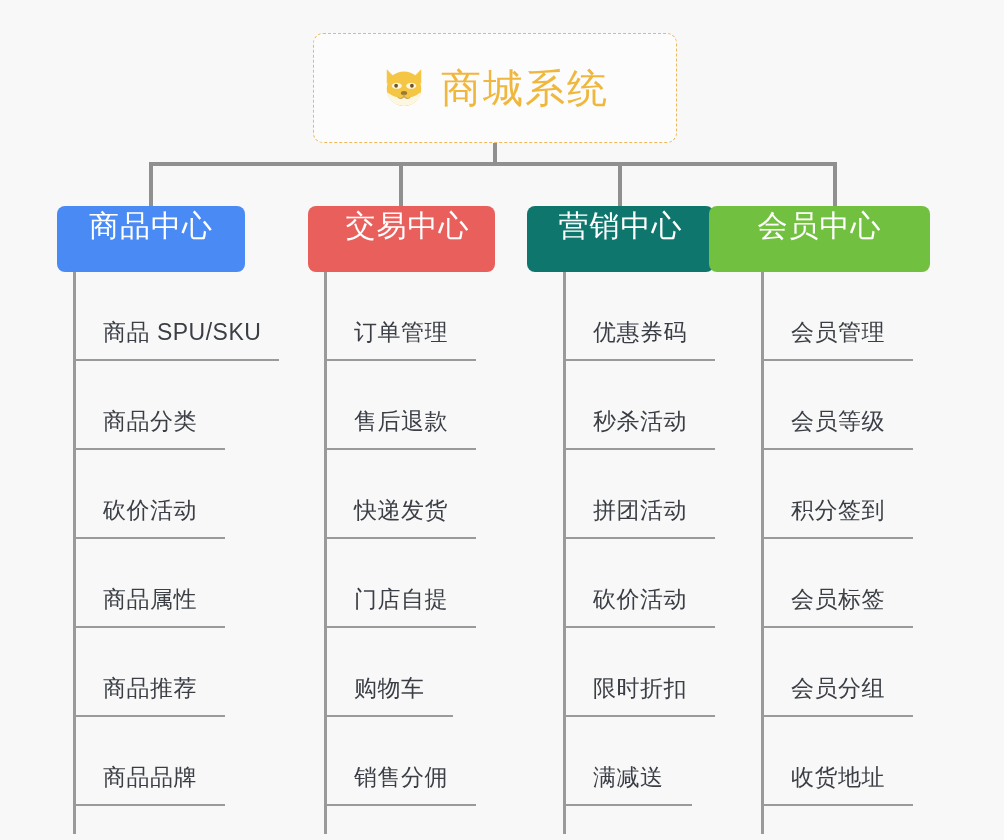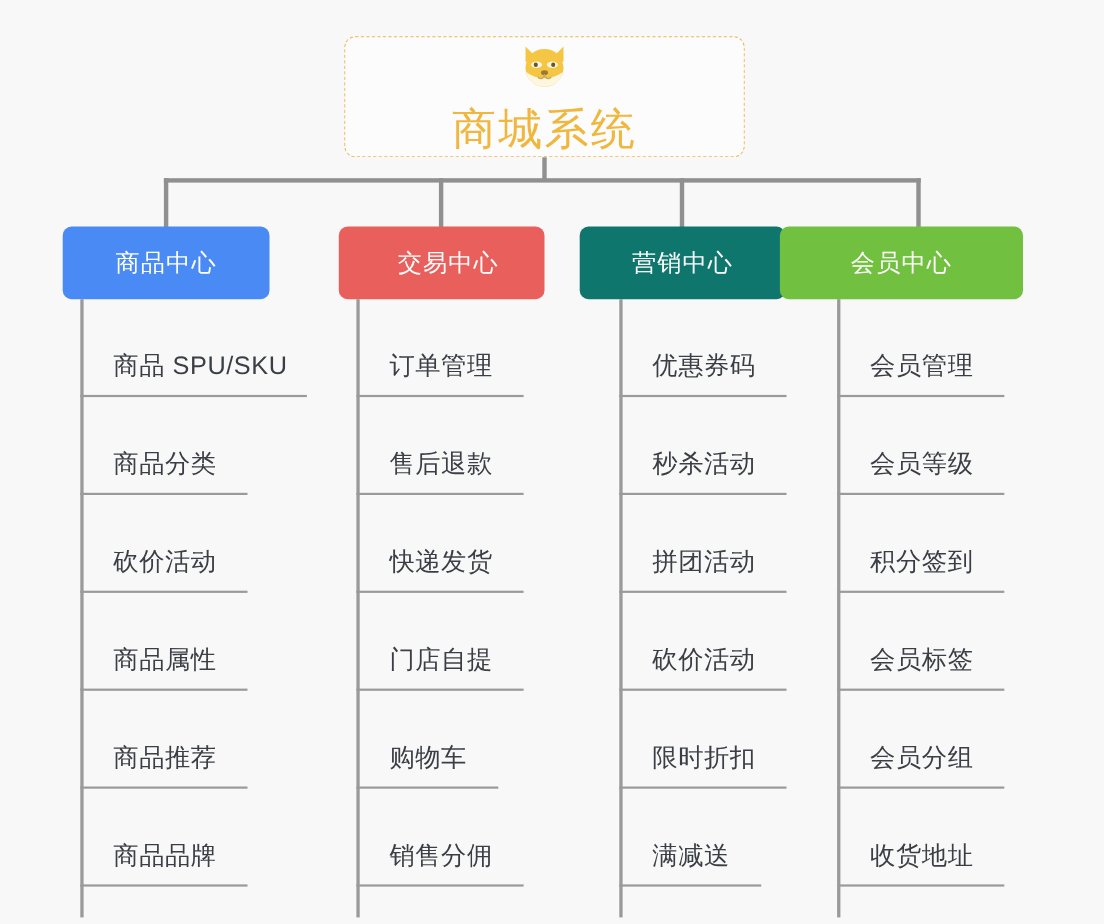--- a/index.html
+++ b/index.html
@@ -27,21 +27,20 @@
     width: 364px;
     height: 110px;
     box-sizing: border-box;
     background: #fcfcfc;
     border: 1px dashed #edb95a;
     border-radius: 10px;
     display: flex;
     align-items: center;
     justify-content: center;
     gap: 14px;
-    flex-direction: column;
   }
   .root-icon {
     width: 46px;
     height: 46px;
     position: relative;
     display: block;
     flex: 0 0 auto;
   }
   .root-title {
     font-size: 40px;
@@ -74,24 +73,23 @@
     height: 46px;
   }
 
   
   .cat-box {
     position: absolute;
     top: 206px;
     height: 66px;
     border-radius: 8px;
     display: flex;
-    align-items: center;
     justify-content: center;
     color: #ffffff;
-    font-size: 22px;
+    font-size: 30px;
     letter-spacing: 1px;
     box-sizing: border-box;
   }
 
   
   .branch {
     position: absolute;
     top: 272px;
   }
   .branch-spine {

